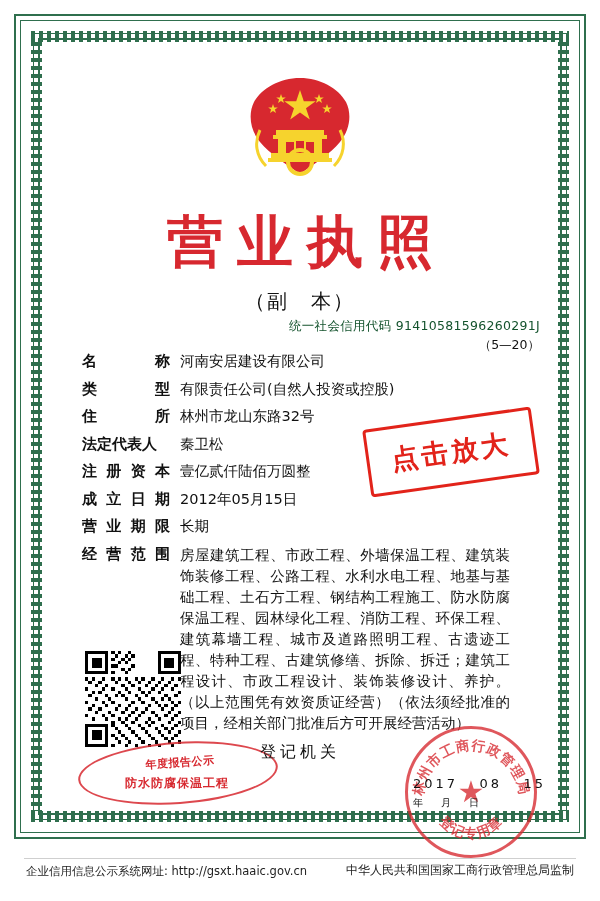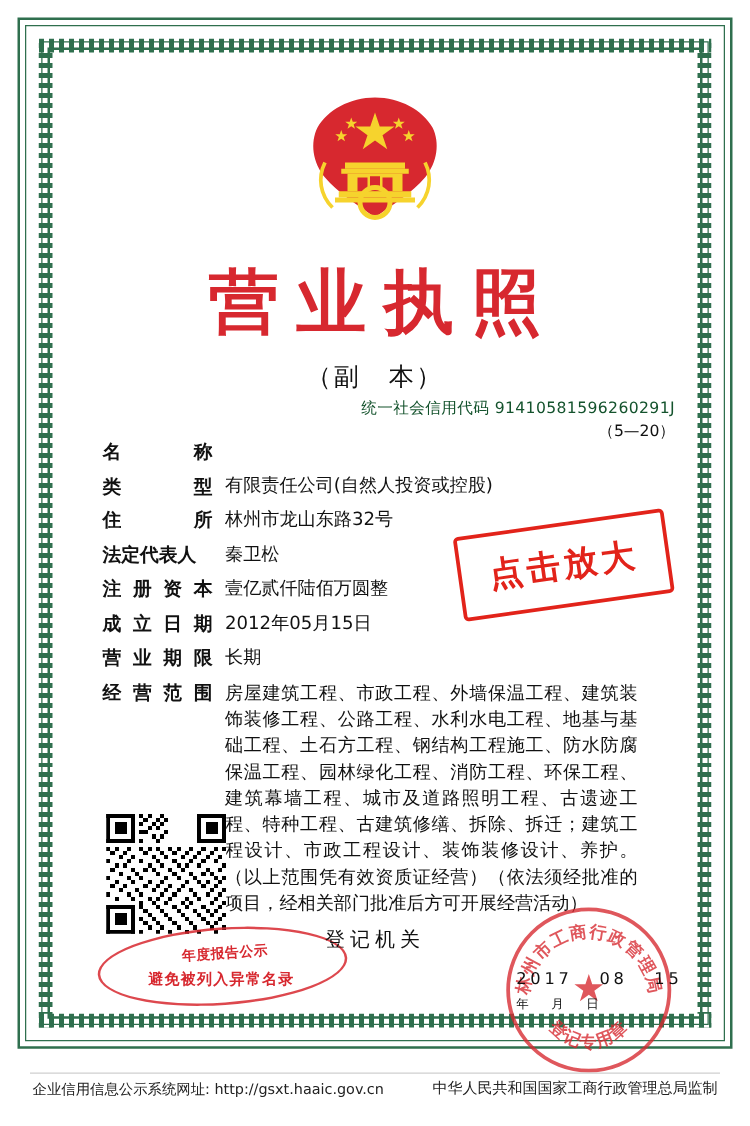--- a/index.html
+++ b/index.html
@@ -231,20 +231,21 @@
   </div>
   <div class="page-no">（5—20）</div>
 
   <div class="fields">
 
     <div class="row">
       <div class="label">
         <span>名</span>
         <span>称</span>
       </div>
+      <div class="value">河南安居建设有限公司</div>
     </div>
 
     <div class="row">
       <div class="label">
         <span>类</span>
         <span>型</span>
       </div>
       <div class="value">有限责任公司(自然人投资或控股)</div>
     </div>
 
@@ -501,21 +502,21 @@
           <rect x="22" y="28" width="1" height="1"></rect>
           <rect x="26" y="28" width="1" height="1"></rect>
       </g>
     </svg>
   </div>
 
   <div class="oval-stamp"></div>
   <div class="oval-text">年度报告公示</div>
 
   <div class="qr-note">
-    <div class="line1">避免被列入异常名录</div>
+    <div class="line1">防水防腐保温工程</div>
   </div>
 
   <div class="reg-auth">登记机关</div>
 
   <div class="seal">
     <svg class="seal-arc" viewBox="0 0 120 120">
       <defs>
         <path id="arcTop" d="M 14 66 A 46 46 0 0 1 106 66" fill="none"></path>
         <path id="arcBottom" d="M 24 78 A 38 38 0 0 0 96 78" fill="none"></path>
       </defs>

